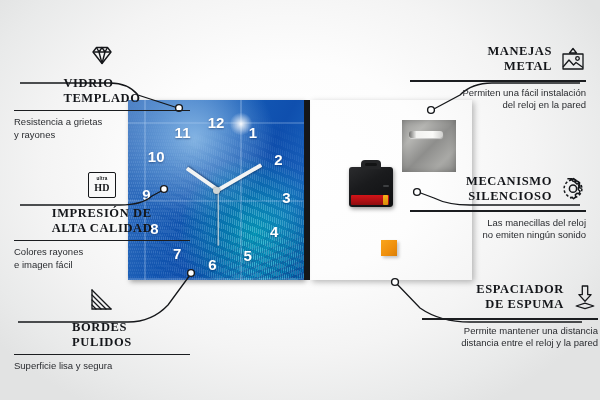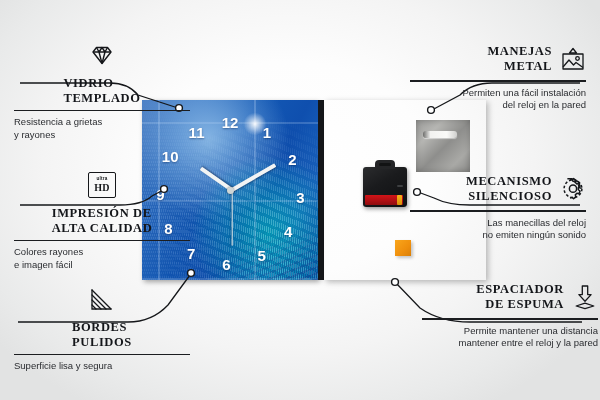--- a/index.html
+++ b/index.html
@@ -9,21 +9,21 @@
     font-family:"Liberation Serif", serif;
     background:#ffffff;
   }
   #stage{
     position:relative;width:600px;height:400px;overflow:hidden;
     background:
       radial-gradient(ellipse 62% 70% at 48% 42%, #ffffff 0%, #fdfdfd 38%, #f4f4f4 66%, #e9eaea 88%, #e2e3e3 100%);
   }
   
   #product{
-    position:absolute;left:128px;top:100px;width:344px;height:180px;margin-left:14px;
+    position:absolute;left:128px;top:100px;width:344px;height:180px;
   }
   .panel{position:absolute;top:0;height:180px;overflow:hidden;}
   #clock-panel{
     left:0;width:176px;
     background:
       radial-gradient(circle at 72% 74%, rgba(0,225,200,.55) 0%, rgba(0,160,180,0) 42%),
       radial-gradient(circle at 38% 22%, rgba(150,195,235,.85) 0%, rgba(80,140,210,0) 45%),
       linear-gradient(118deg,#4c7fc4 0%, #2f6ec0 22%, #1358b4 44%, #0f4fae 62%, #1a63bd 80%, #0d49a4 100%);
     box-shadow:2px 2px 5px rgba(0,0,0,.35);
   }
@@ -324,17 +324,17 @@
           <path d="M10.3,2 h5.4 v8.6 h3.4 L13,17.2 L6.9,10.6 h3.4 Z"></path>
           <path d="M13,19.2 L4.2,22 L13,24.6 L21.8,22 Z"></path>
         </svg>
       </span>
       <span class="title">
         <span>ESPACIADOR</span><br><span>DE ESPUMA</span>
       </span>
     </div>
     <div class="rule"></div>
     <div class="desc">
-      <span>Permite mantener una distancia</span><br><span>mantener entre el reloj y la pared</span>
+      <span>Permite mantener una distancia</span><br><span>distancia entre el reloj y la pared</span>
     </div>
   </div>
 
 </div>
 
 </body></html>

